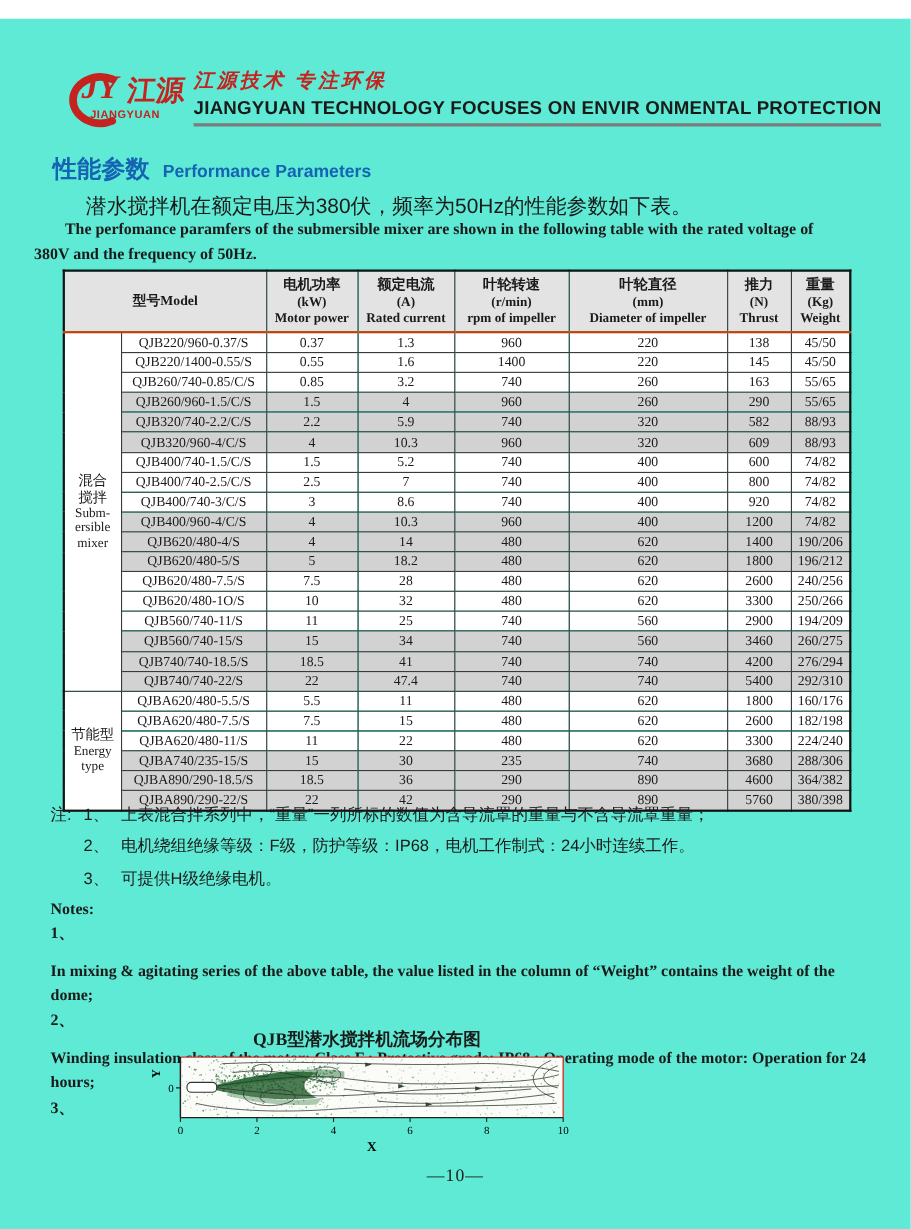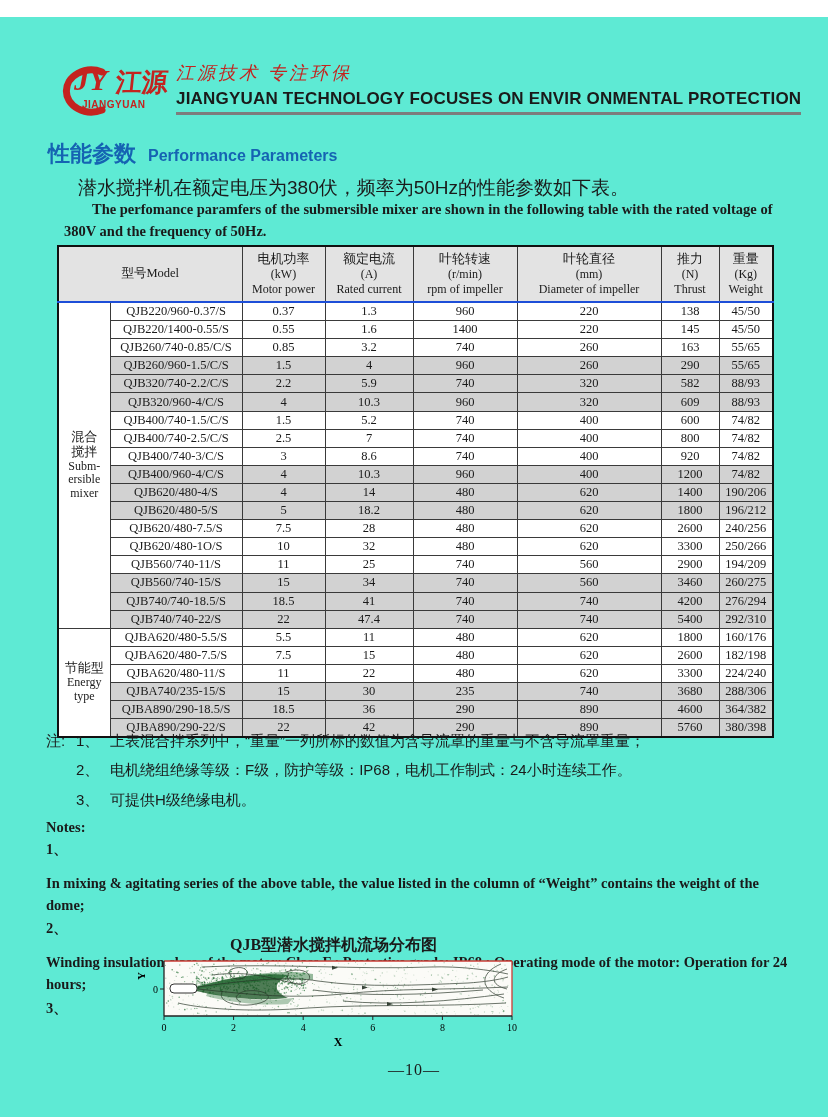--- a/index.html
+++ b/index.html
@@ -12,40 +12,40 @@
   .header{position:absolute;left:48px;top:42px;right:48px;height:62px;display:flex;}
   .logo{position:relative;width:128px;height:62px;flex:0 0 auto;}
   .logo-swoosh{position:absolute;left:0;top:6px;}
   .logo-jy{position:absolute;left:26px;top:4px;font-family:"Liberation Serif",serif;
     font-style:italic;font-weight:bold;font-size:30px;color:#c4231f;}
   .logo-cn{position:absolute;left:68px;top:6px;font-weight:bold;font-size:26px;color:#c4231f;
     font-family:"Liberation Sans",sans-serif;transform:skewX(-6deg);}
   .logo-sub{position:absolute;left:34px;top:40px;font-family:"Liberation Sans",sans-serif;
     font-weight:bold;font-size:10px;letter-spacing:.5px;color:#c4231f;}
   .taglines{flex:1;padding-top:2px;}
-  .tagline-cn{font-weight:normal;font-style:italic;font-size:18px;color:#c4231f;
+  .tagline-cn{font-weight:bold;font-style:italic;font-size:18px;color:#c4231f;
     letter-spacing:3px;font-family:"Liberation Sans",sans-serif;}
   .tagline-en{font-family:Liberation Sans, sans-serif;font-weight:bold;font-size:17px;
     letter-spacing:.2px;margin-top:4px;white-space:nowrap;}
   .header-rule{height:3px;background:#7d7d7d;margin-top:3px;}
   
   .section-title{position:absolute;left:48px;top:122px;display:flex;align-items:baseline;gap:12px;}
   .title-cn{font-size:22px;font-weight:bold;color:#1563b2;font-family:"Liberation Sans",sans-serif;}
   .title-en{font-size:16px;font-weight:600;color:#1563b2;font-family:"Liberation Sans",sans-serif;}
   .intro-cn{position:absolute;left:48px;top:158px;width:730px;font-size:19px;text-indent:30px;
     font-family:"Liberation Sans",sans-serif;}
-  .intro-en{position:absolute;left:64px;top:181px;width:736px;font-size:14.5px;text-indent:28px;
+  .intro-en{position:absolute;left:31px;top:181px;width:736px;font-size:14.5px;text-indent:28px;
     line-height:1.55;font-weight:bold;font-family:"Liberation Serif",serif;}
   
   .ptable{position:absolute;left:57px;top:228px;border-collapse:collapse;table-layout:fixed;
     width:715px;border:2.5px solid #111;}
   .ptable th,.ptable td{border:1.4px solid #3a3a3a;padding:0 2px;text-align:center;
     font-family:"Liberation Serif",serif;overflow:hidden;white-space:nowrap;}
-  .ptable thead th{background:#e3e3e3;font-weight:normal;height:54px;font-size:12.5px;
-    line-height:1.25;border-bottom:2px solid #1d4ed8;}
+  .ptable thead th{background:#e3e3e3;font-weight:bold;height:54px;font-size:12.5px;
+    line-height:1.25;border-bottom:2px solid #c2410c;}
   .ptable thead th .h-cn{font-size:13px;}
   .ptable thead th .h-unit{font-size:12px;}
   .ptable thead th .h-en{font-size:12px;}
   .ptable tbody td{height:17.1px;font-size:12.5px;background:#fff;}
   .ptable tbody tr.shaded td{background:#d2d2d2;}
   .ptable tbody td.group-cell{background:#fff !important;font-size:12px;line-height:1.15;
     white-space:normal;vertical-align:middle;}
   .ptable tbody td.group-cell .g-cn{font-size:13px;}
   .model-head{font-size:13px;}
   

